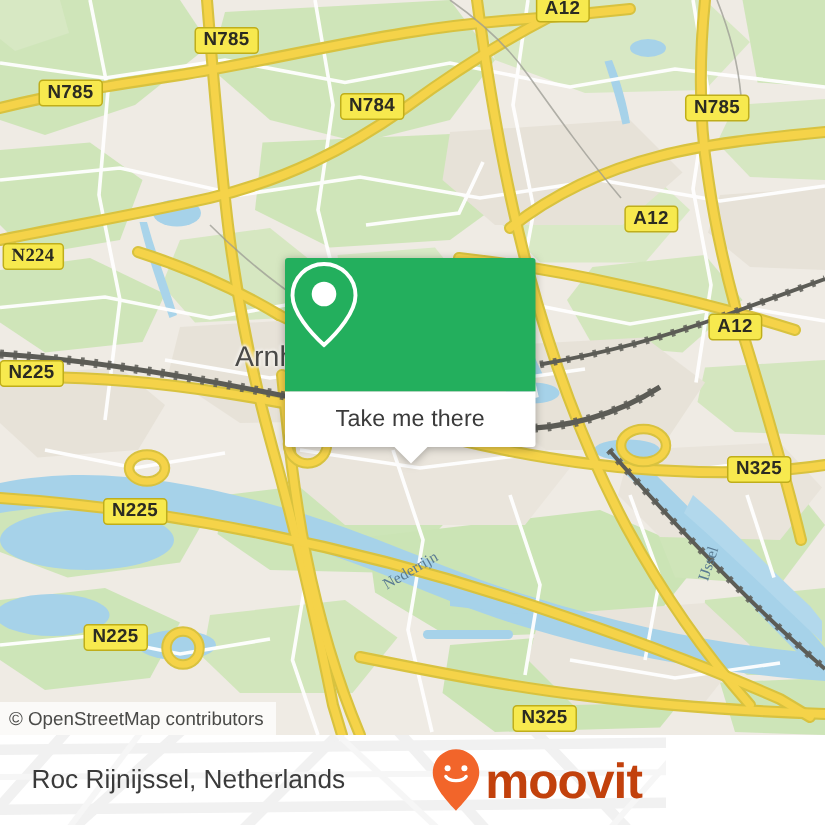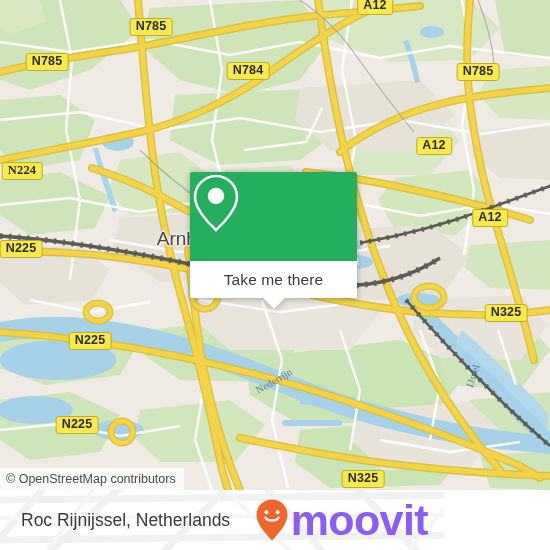--- a/index.html
+++ b/index.html
@@ -125,22 +125,22 @@
     white-space:nowrap;
     font-family:"Liberation Sans", sans-serif;
   }
   #brand{
     position:absolute;
     right:16px;top:50%;
     transform:translateY(-50%);
     display:flex;align-items:center;
   }
   #brand-word{
-    color:#8b5cf6;
-    font-size:43px;
+    color:#c2410c;
+    font-size:33px;
     font-weight:bold;
     letter-spacing:-.6px;
     margin-left:2px;
     line-height:33px;
     font-family:"Liberation Sans", sans-serif;
   }
 </style>
 </head>
 <body>
 

